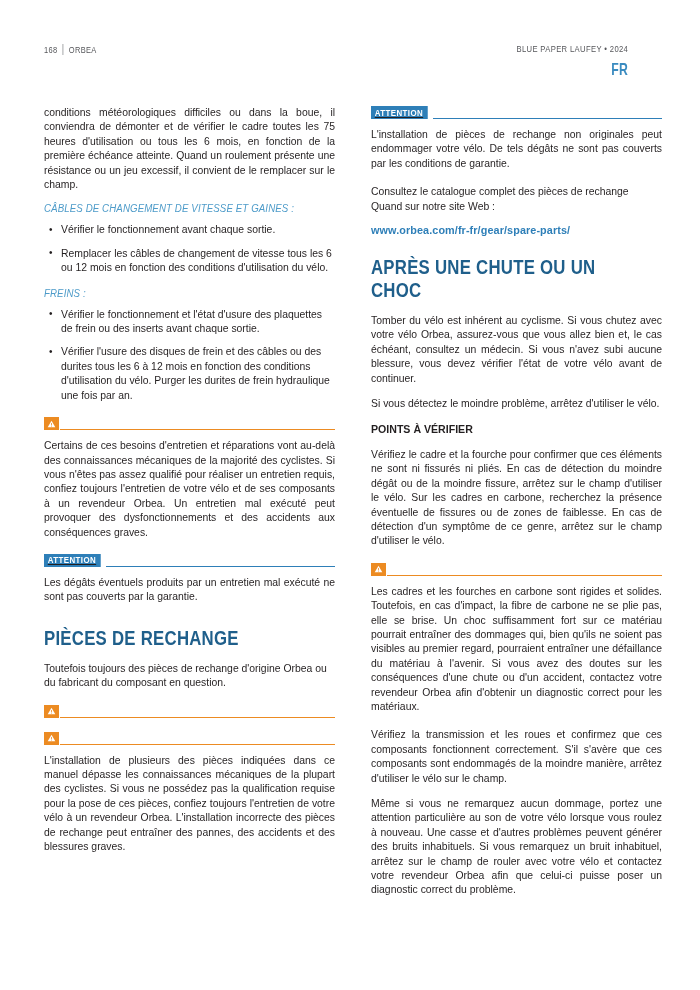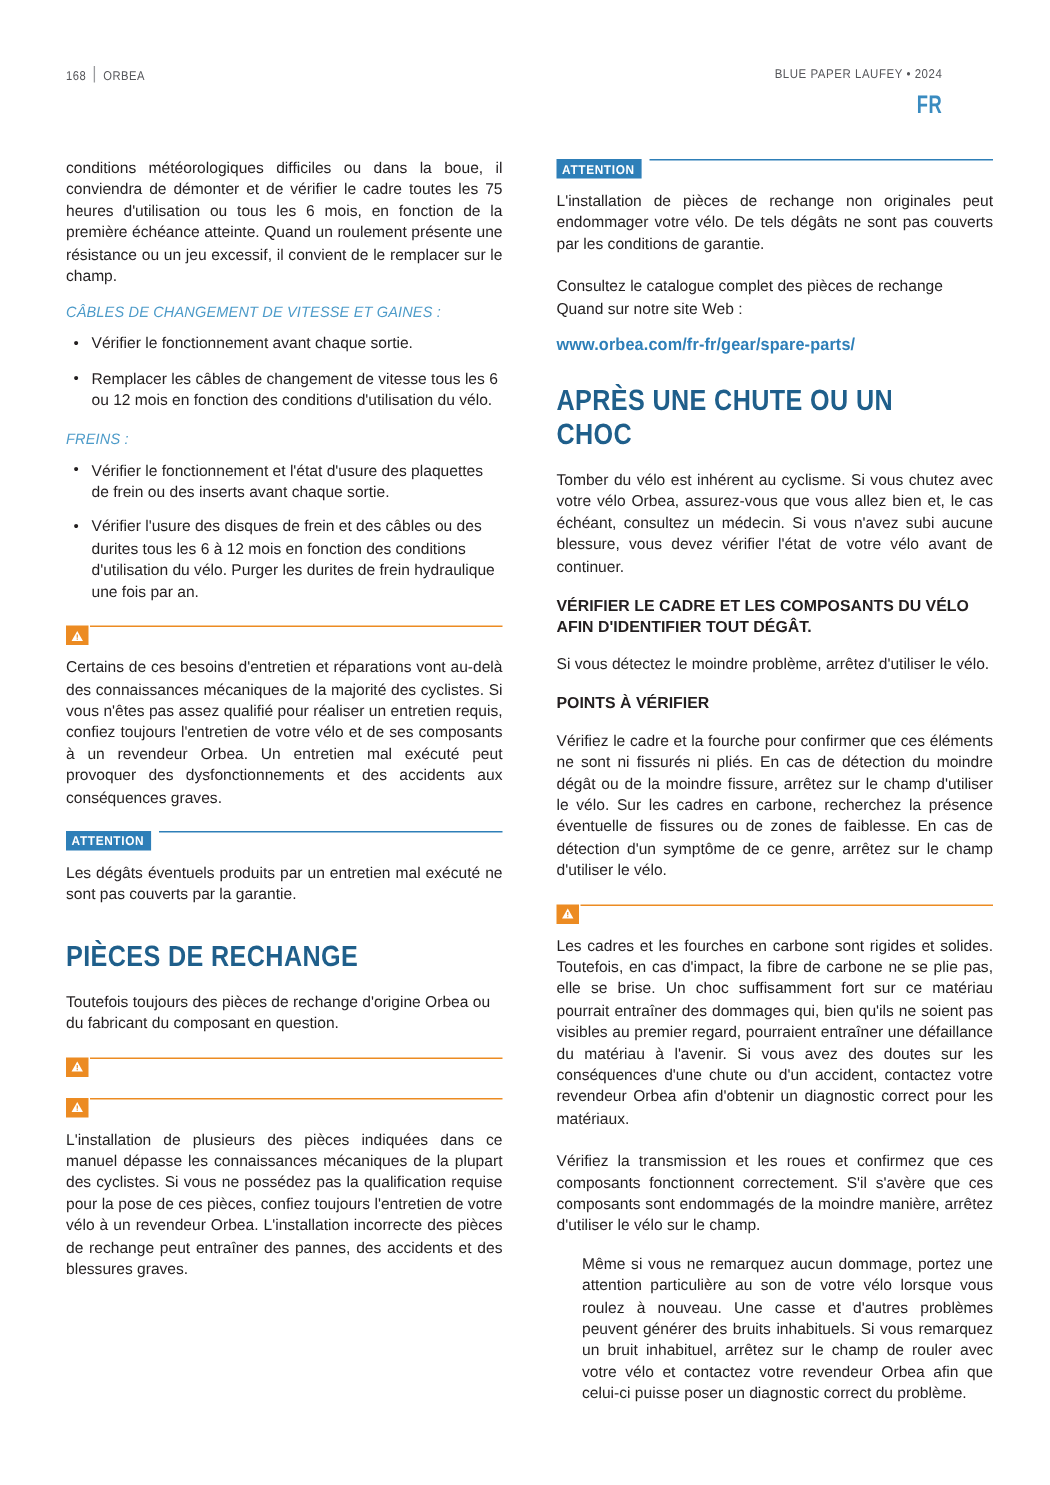--- a/index.html
+++ b/index.html
@@ -82,21 +82,21 @@
 
   p.body {
     font-size: 10.4px;
     line-height: 14.4px;
     text-align: justify;
     text-justify: inter-word;
     margin-bottom: 11px;
     hyphens: none;
   }
   p.body.ragged { text-align: left; }
-  p.body.last { margin-bottom: 0; margin-left: 17px; }
+  p.body.last { margin-bottom: 0; }
 
   
   .subhead-italic {
     font-size: 10px;
     font-style: italic;
     font-weight: normal;
     color: #4d9bc9;
     letter-spacing: 0.1px;
     margin: 4px 0 9px 0;
     transform: scaleX(0.97);
@@ -125,23 +125,24 @@
     top: -0.5px;
     font-size: 10px;
     color: #231f20;
   }
 
   
   .callout { margin: 14px 0 13px 0; }
 
   .callout-bar {
     display: flex;
-    align-items: flex-start;
+    align-items: flex-end;
     height: 13px;
     margin-bottom: 9px;
+    text-decoration: underline;
   }
 
   
   .warn-chip {
     width: 15px;
     height: 13px;
     background: #ec8b22;
     flex: 0 0 15px;
     display: flex;
     align-items: center;
@@ -323,21 +324,20 @@
       </div>
 
       <p class="body ragged" style="margin-top:14px;margin-bottom:10px;">Consultez le catalogue complet des pièces de rechange Quand sur notre site Web :</p>
 
       <div class="weblink">www.orbea.com/fr-fr/gear/spare-parts/</div>
 
       <h2 class="section tight">APRÈS UNE CHUTE OU UN CHOC</h2>
 
       <p class="body">Tomber du vélo est inhérent au cyclisme. Si vous chutez avec votre vélo Orbea, assurez-vous que vous allez bien et, le cas échéant, consultez un médecin. Si vous n'avez subi aucune blessure, vous devez vérifier l'état de votre vélo avant de continuer.</p>
 
-      <h3 class="bold-head spaced">VÉRIFIER LE CADRE ET LES COMPOSANTS DU VÉLO AFIN D'IDENTIFIER TOUT DÉGÂT.</h3>
 
       <p class="body ragged">Si vous détectez le moindre problème, arrêtez d'utiliser le vélo.</p>
 
       <h3 class="bold-head spaced">POINTS À VÉRIFIER</h3>
 
       <p class="body">Vérifiez le cadre et la fourche pour confirmer que ces éléments ne sont ni fissurés ni pliés. En cas de détection du moindre dégât ou de la moindre fissure, arrêtez sur le champ d'utiliser le vélo. Sur les cadres en carbone, recherchez la présence éventuelle de fissures ou de zones de faiblesse. En cas de détection d'un symptôme de ce genre, arrêtez sur le champ d'utiliser le vélo.</p>
 
       <div class="callout">
         <div class="callout-bar">
           <span class="warn-chip">

